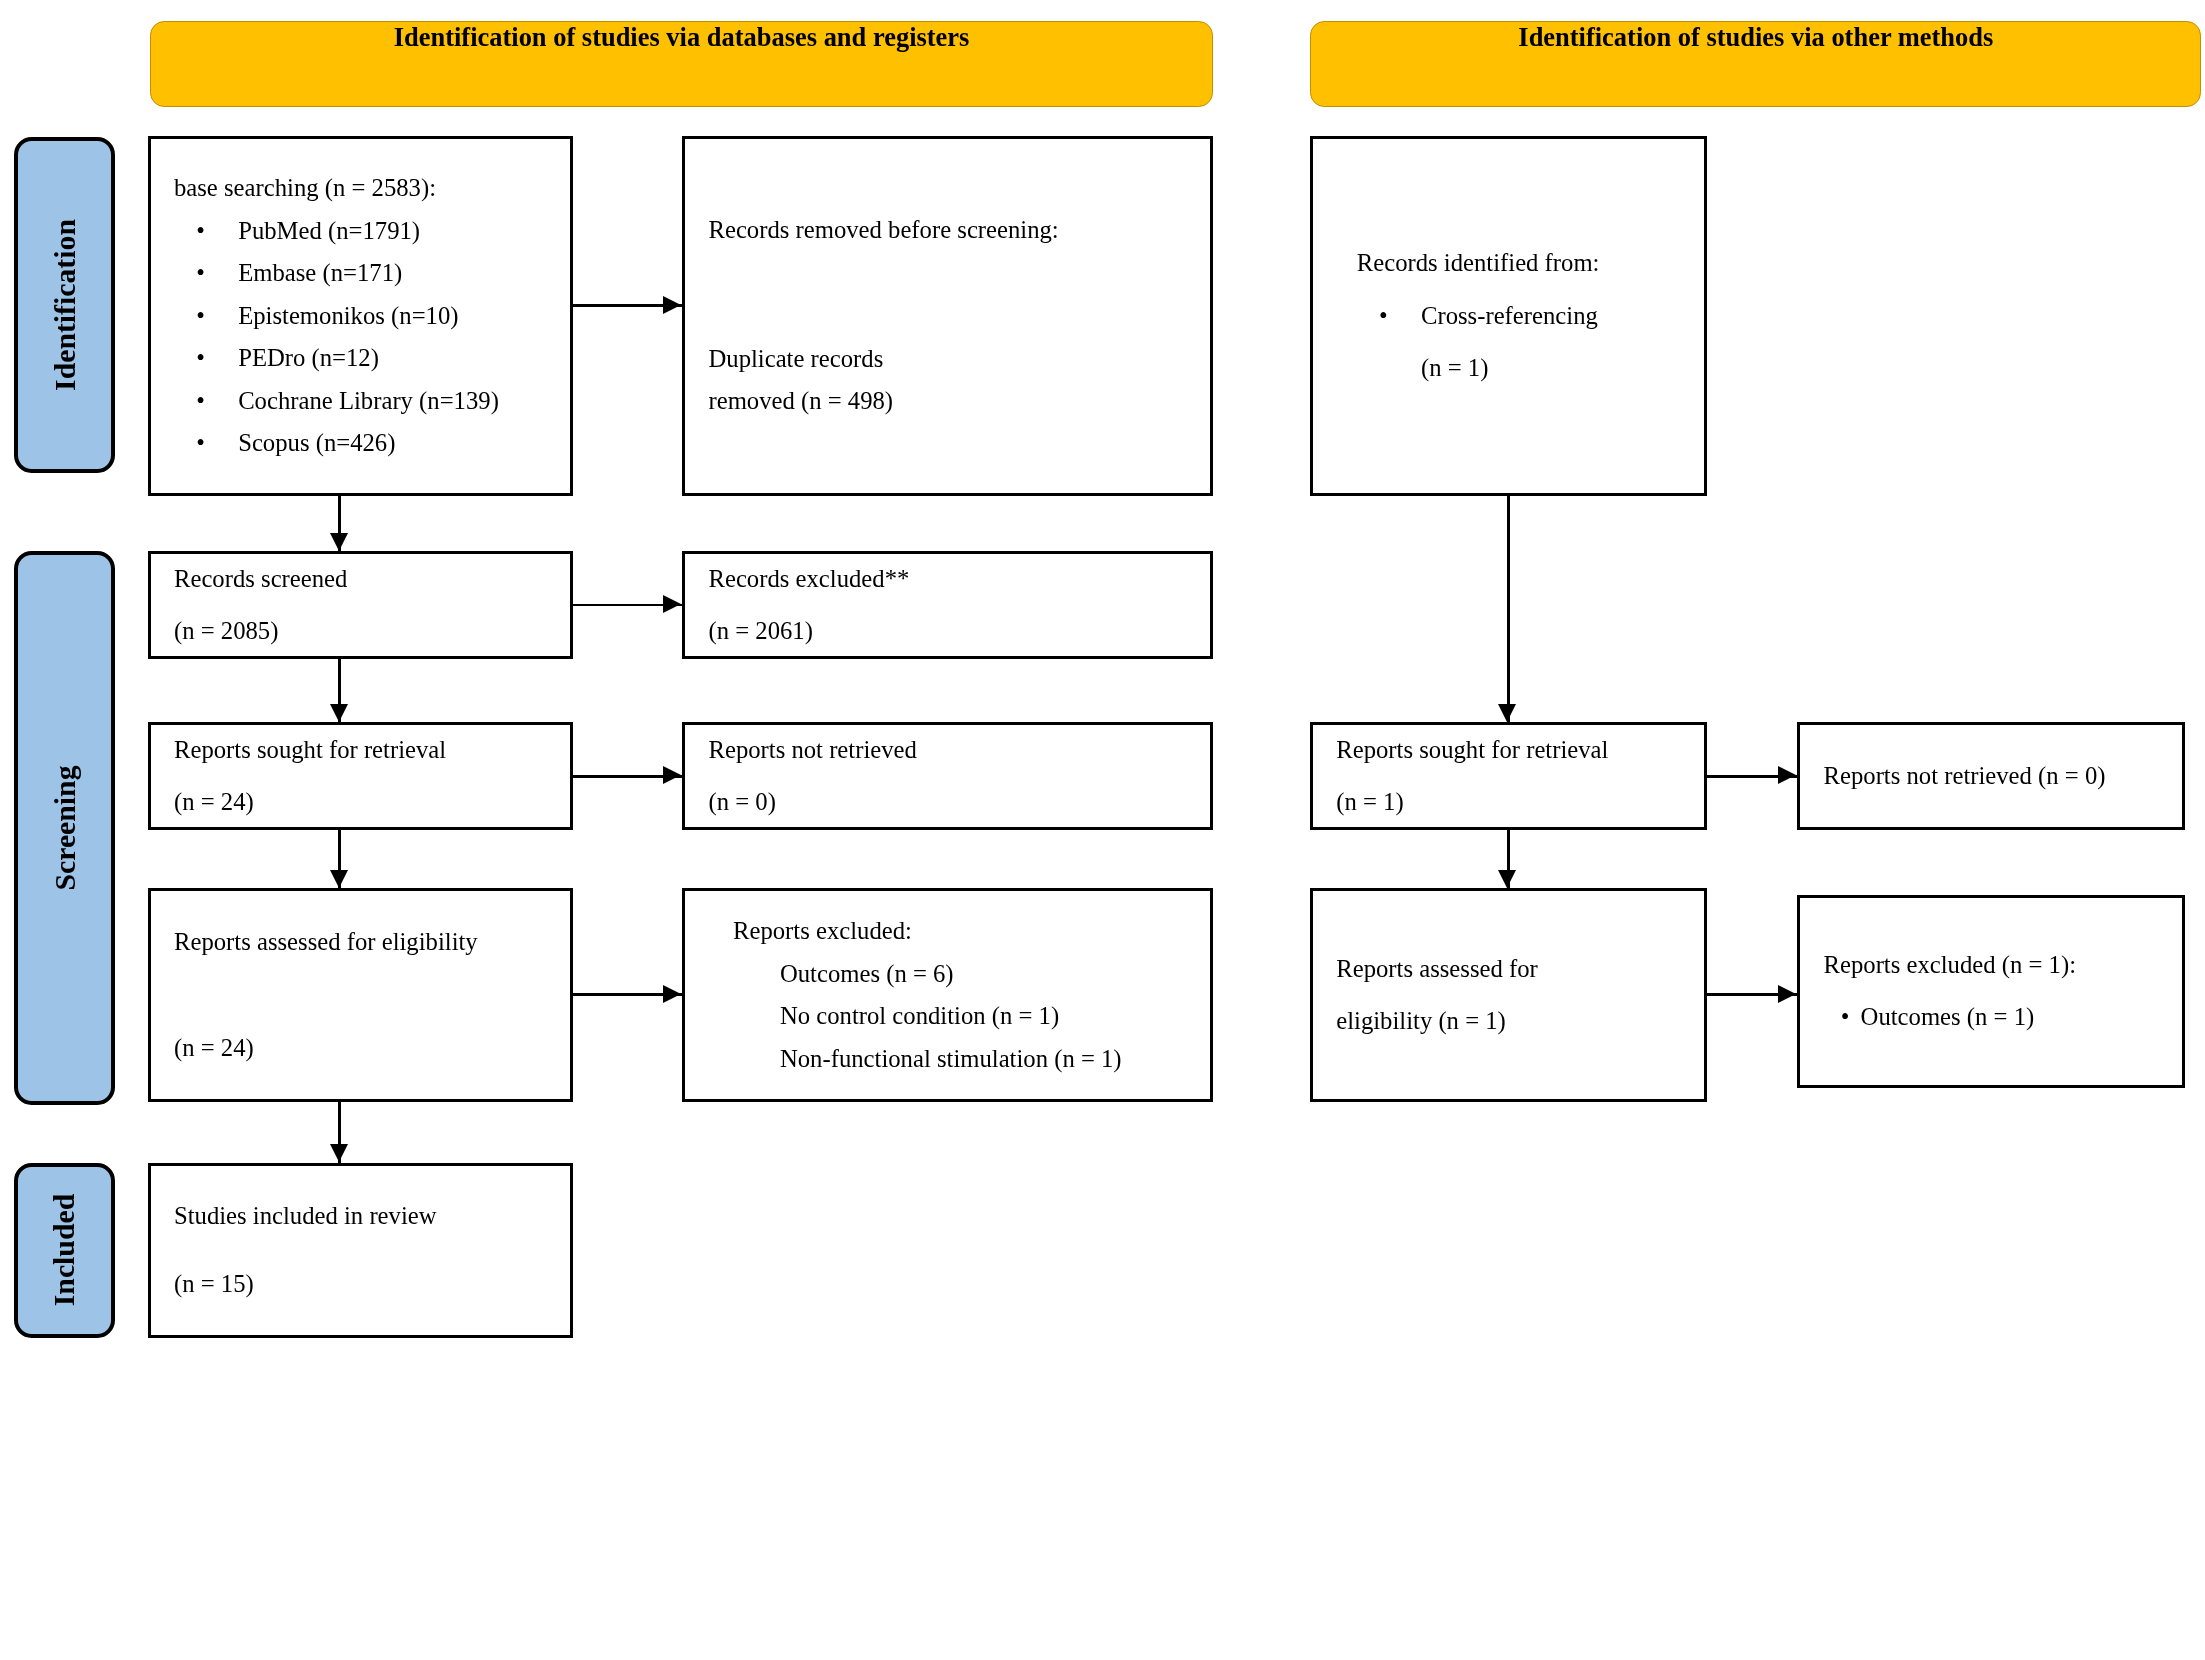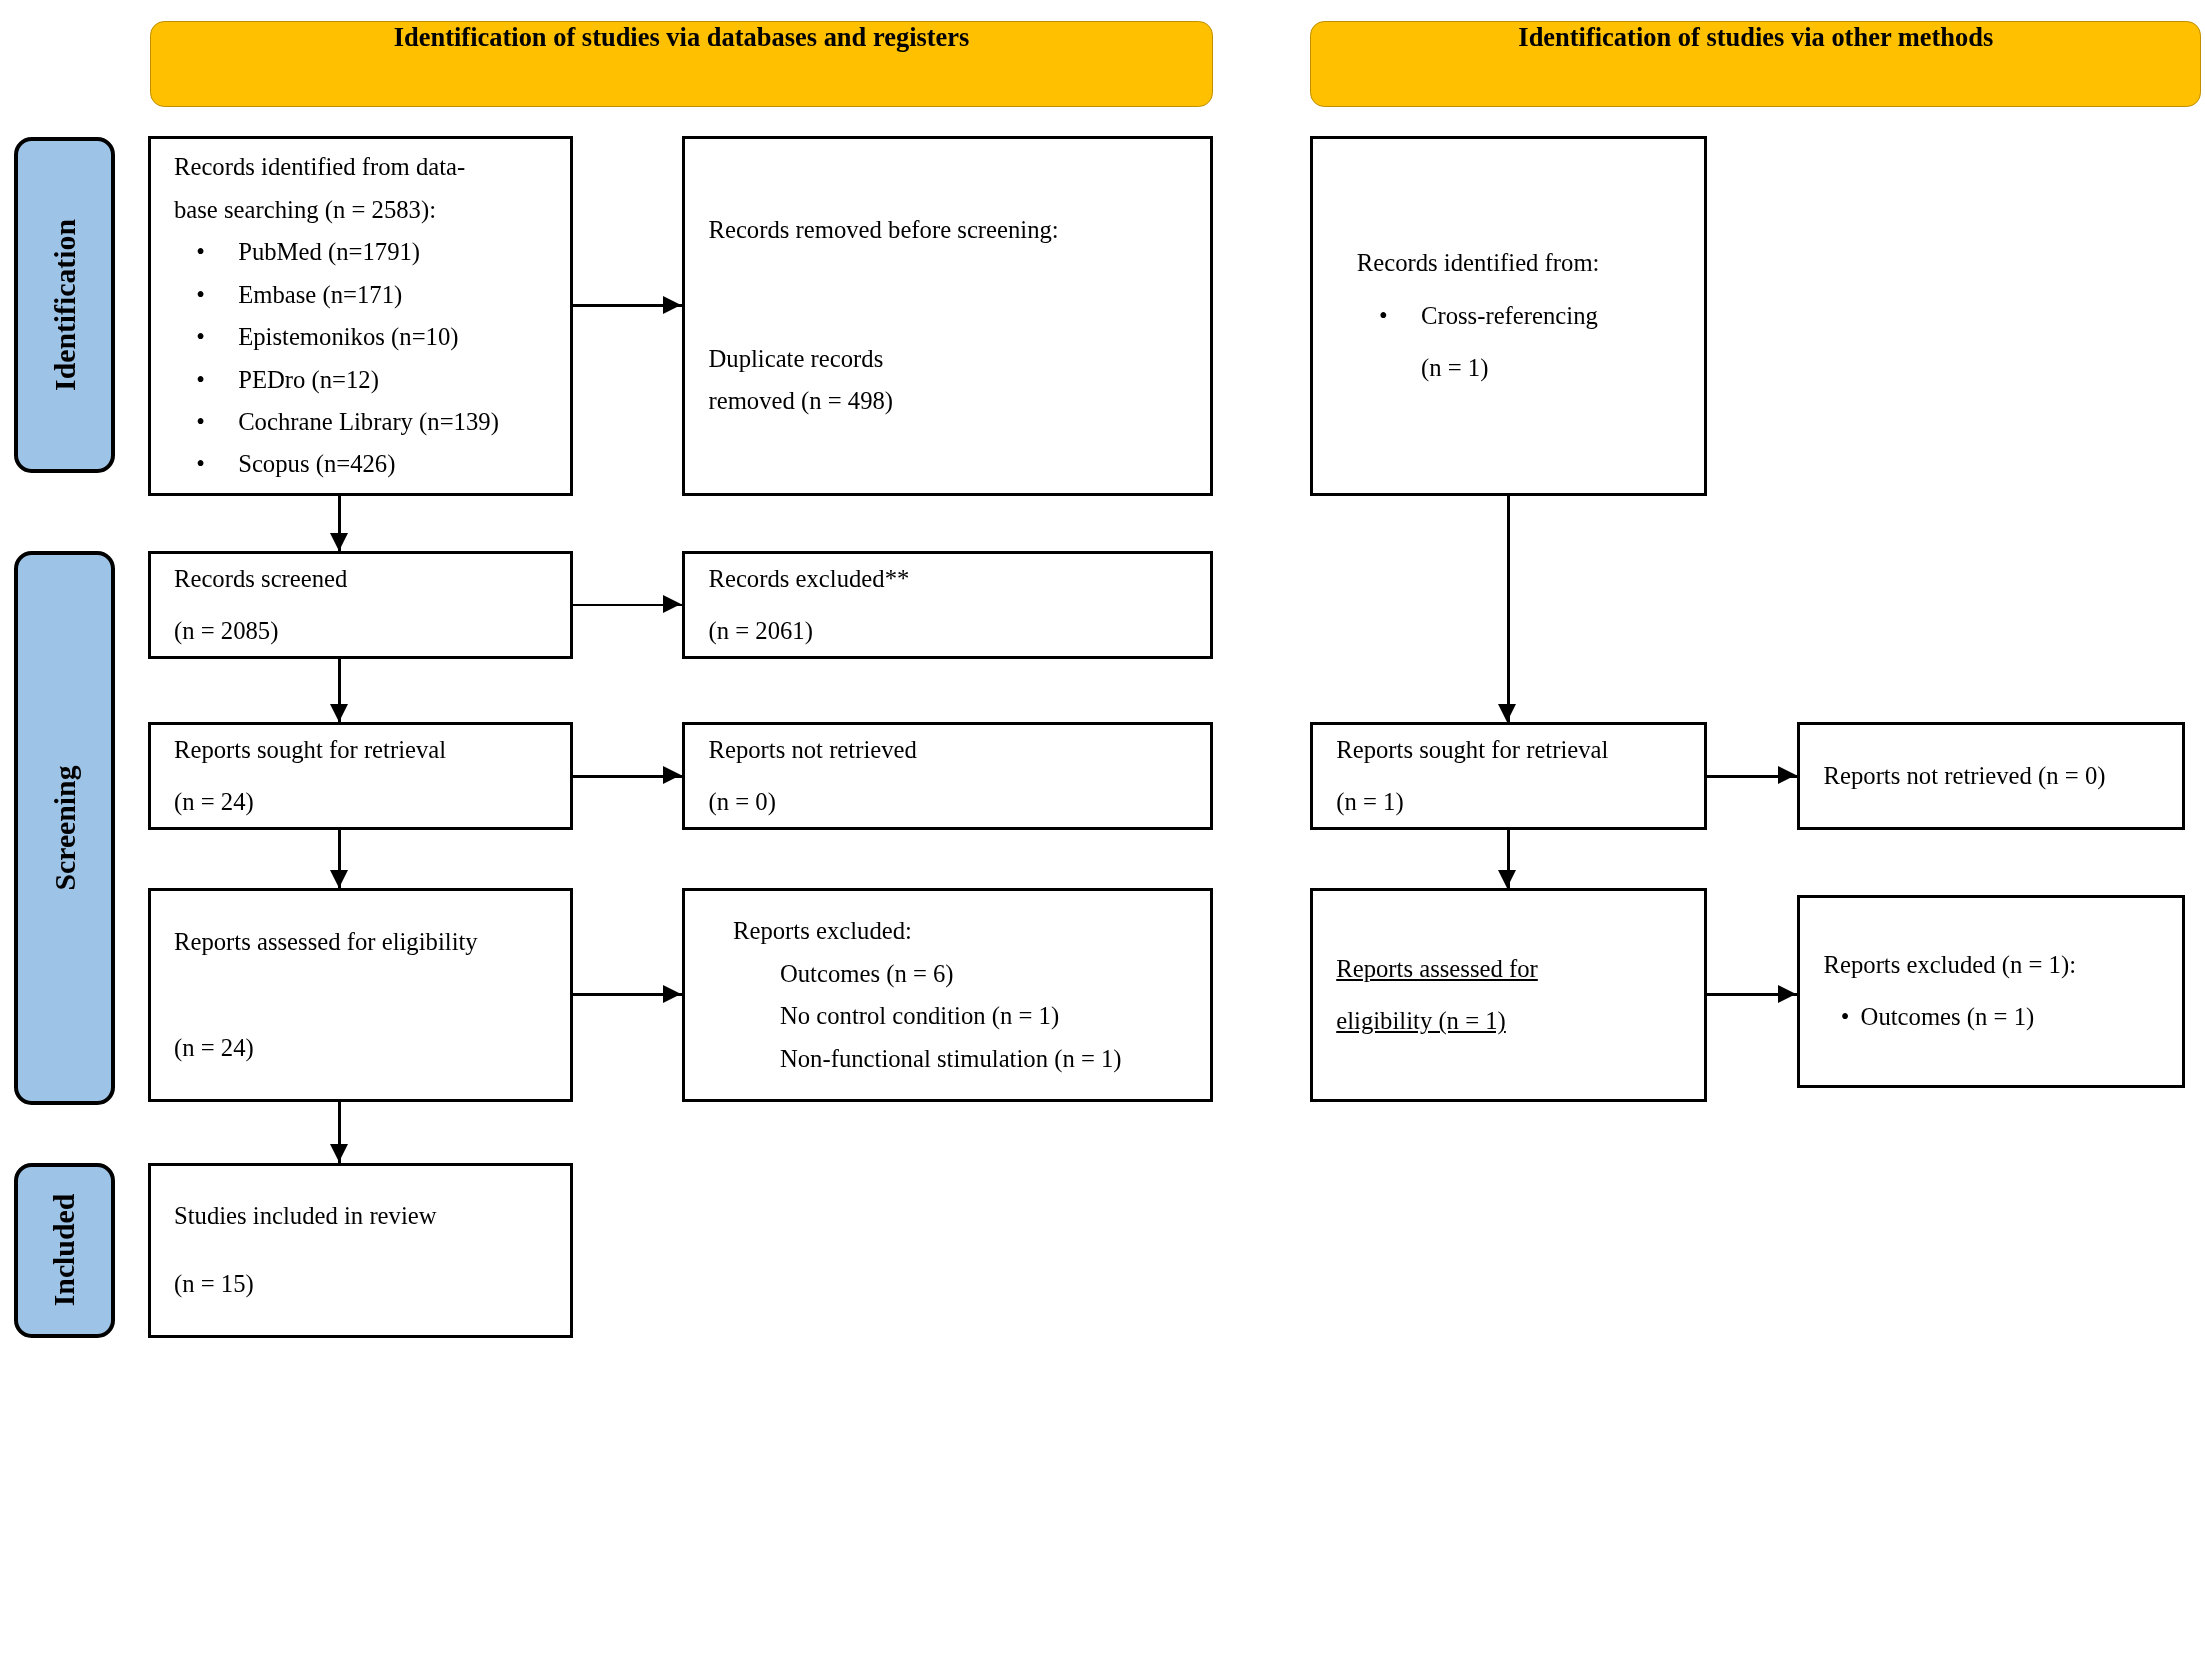--- a/index.html
+++ b/index.html
@@ -98,21 +98,20 @@
     <div class="vtext">Identification</div>
   </div>
   <div class="stage" style="left:0.65%;top:40.90%;width:4.55%;height:41.10%;">
     <div class="vtext">Screening</div>
   </div>
   <div class="stage" style="left:0.65%;top:86.30%;width:4.55%;height:12.95%;">
     <div class="vtext">Included</div>
   </div>
 
   <div class="fbox" style="left:6.69%;top:10.10%;width:19.30%;height:26.70%;">
-      <div class="ln">Records identified from data-</div>
       <div class="ln">base searching (n = 2583):</div>
       <div class="ln bullet">PubMed (n=1791)</div>
       <div class="ln bullet">Embase (n=171)</div>
       <div class="ln bullet">Epistemonikos (n=10)</div>
       <div class="ln bullet">PEDro (n=12)</div>
       <div class="ln bullet">Cochrane Library (n=139)</div>
       <div class="ln bullet">Scopus (n=426)</div>
     </div>
   <div class="fbox" style="left:30.93%;top:10.10%;width:24.07%;height:26.70%;">
       <div class="ln">Records removed before screening:</div>
@@ -153,21 +152,21 @@
   <div class="fbox" style="left:6.69%;top:65.90%;width:19.30%;height:15.90%;">
       <div class="ln">Reports assessed for eligibility</div>
       <div class="ln sp3">(n = 24)</div>
     </div>
   <div class="fbox" style="left:30.93%;top:65.90%;width:24.07%;height:15.90%;padding-left:48px;">
       <div class="ln">Reports excluded:</div>
       <div class="ln indent">Outcomes (n = 6)</div>
       <div class="ln indent">No control condition (n = 1)</div>
       <div class="ln indent">Non-functional stimulation (n = 1)</div>
     </div>
-  <div class="fbox" style="left:59.40%;top:65.90%;width:18.00%;height:15.90%;text-decoration:underline;">
+  <div class="fbox" style="left:59.40%;top:65.90%;width:18.00%;height:15.90%;">
       <div class="ln">Reports assessed for</div>
       <div class="ln sp1">eligibility (n = 1)</div>
     </div>
   <div class="fbox" style="left:81.50%;top:66.40%;width:17.60%;height:14.30%;">
       <div class="ln">Reports excluded (n = 1):</div>
       <div class="ln bullet-tight sp1">Outcomes (n = 1)</div>
     </div>
 
   <div class="fbox" style="left:6.69%;top:86.30%;width:19.30%;height:12.95%;">
       <div class="ln">Studies included in review</div>

